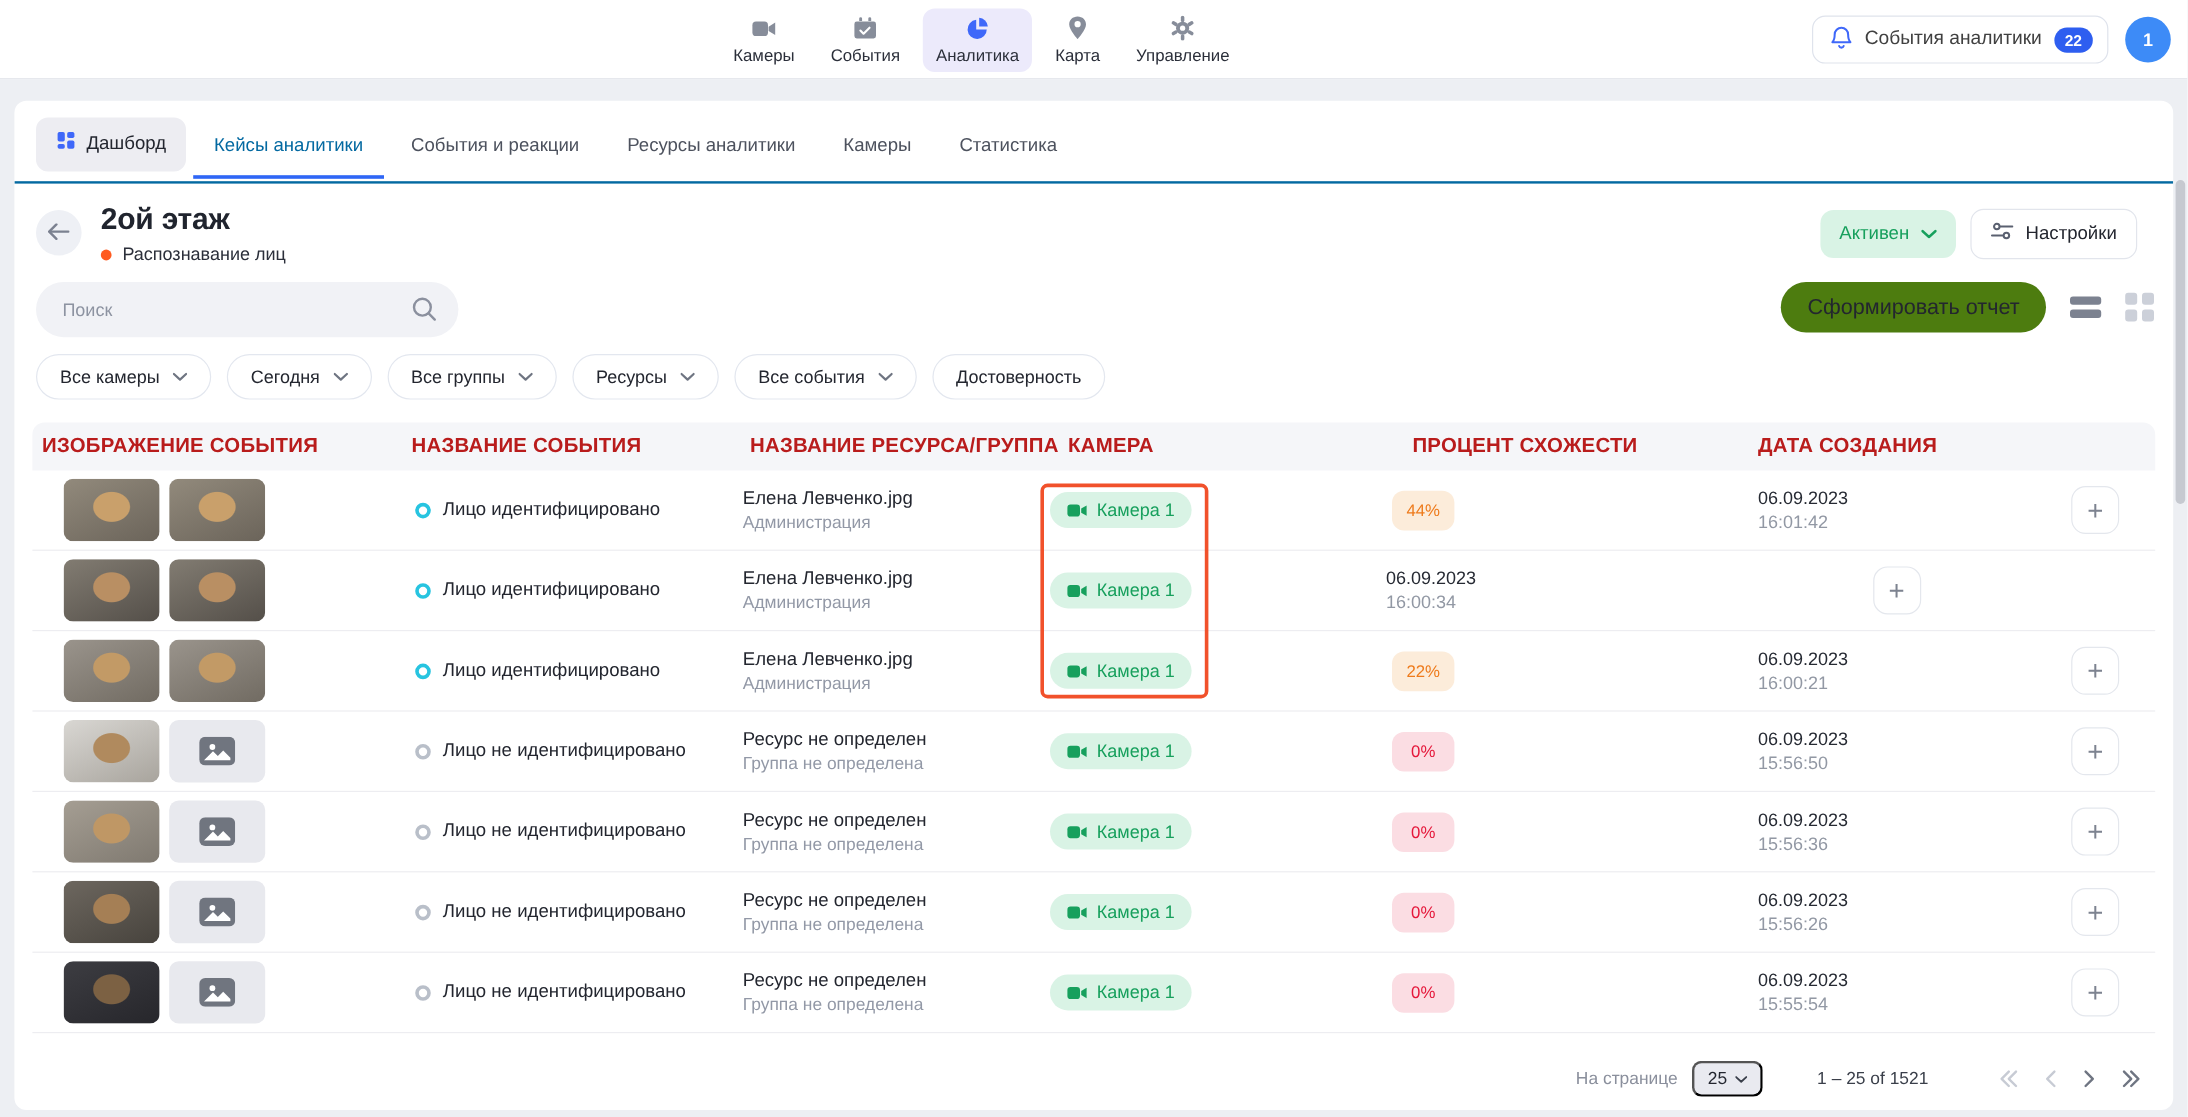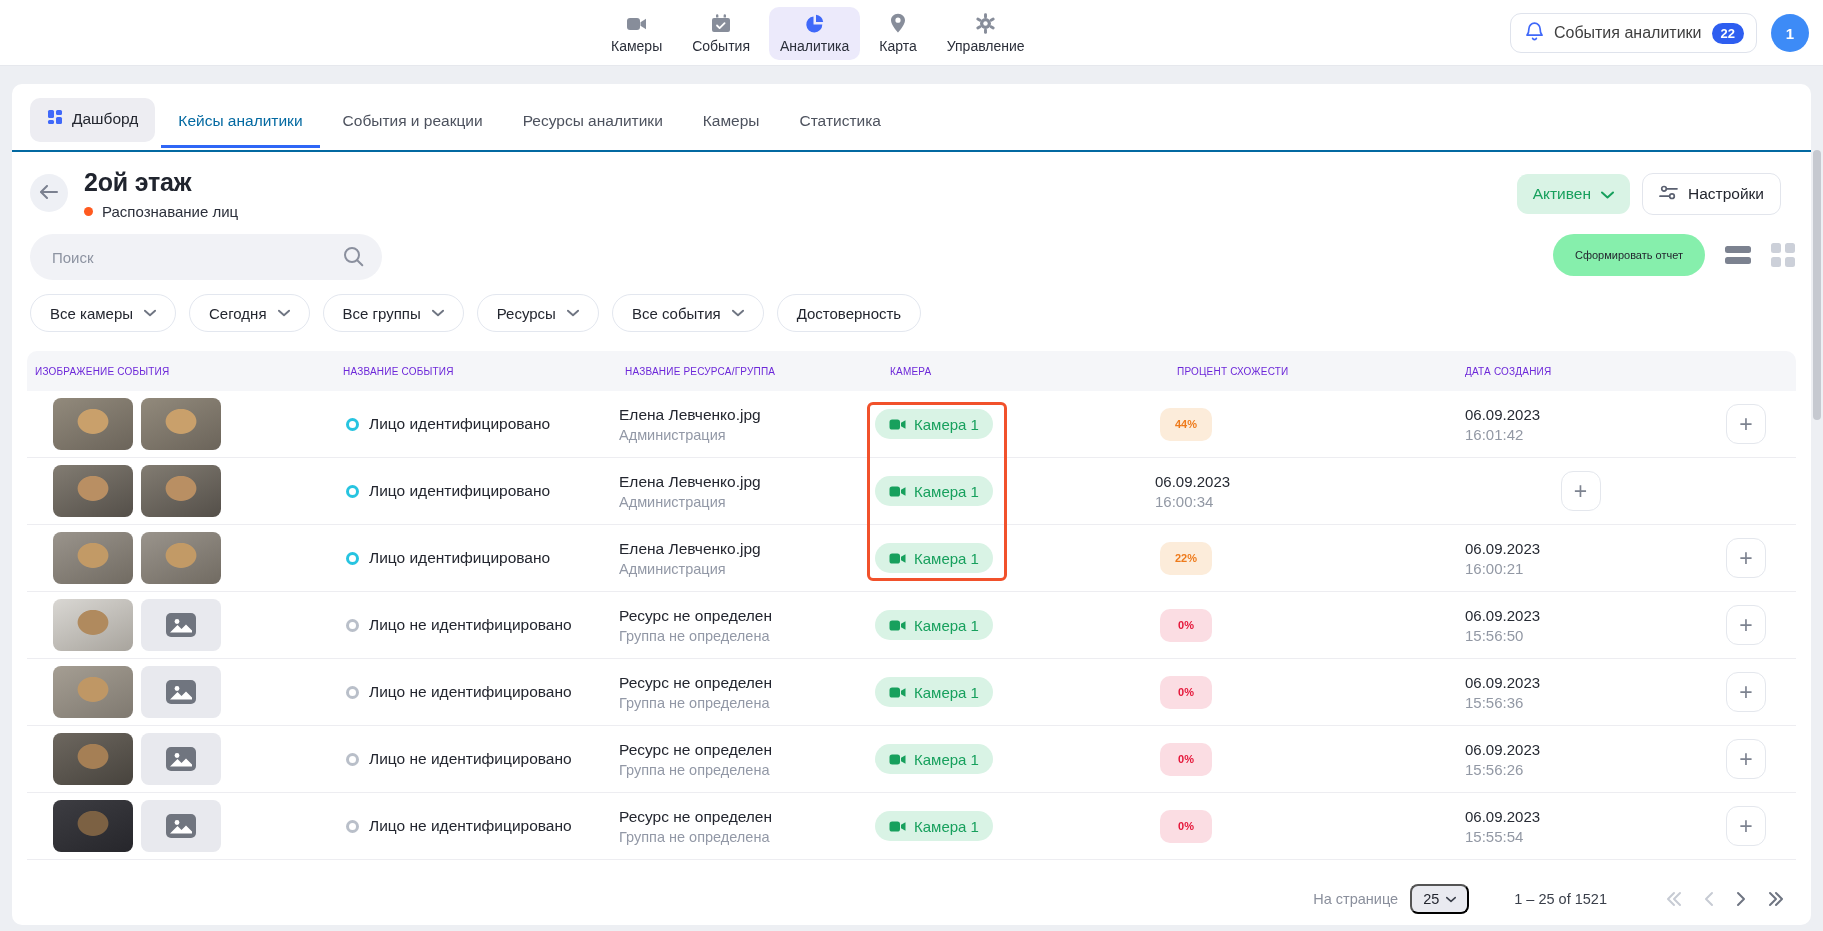--- a/index.html
+++ b/index.html
@@ -42,35 +42,35 @@
   .status-pill { display:flex; align-items:center; gap:10px; height:40px; padding:0 16px; background:#d9f3e5; border:none; border-radius:11px; color:#17a05d; font-size:15.5px; cursor:pointer; }
   .settings-btn { display:flex; align-items:center; gap:10px; height:42px; padding:0 16px; background:#fff; border:1px solid #e2e5ec; border-radius:11px; font-size:15.5px; color:#23262f; cursor:pointer; }
 
   
   .toolbar { display:flex; align-items:flex-start; justify-content:space-between; padding:14px 16px 0 18px; }
   .search { position:relative; width:352px; height:46px; }
   .search input { width:100%; height:100%; border:none; background:#f1f2f6; border-radius:23px; padding:0 48px 0 22px; font-size:15px; color:#23262f; font-family:inherit; outline:none; }
   .search input::placeholder { color:#8d93a1; }
   .search .mag { position:absolute; right:18px; top:12px; }
   .toolbar-right { display:flex; align-items:center; gap:20px; }
-  .report-btn { height:42px; padding:0 22px; background:#86efac; border:none; border-radius:21px; font-size:11px; color:#23262f; cursor:pointer; font-family:inherit; }
+  .report-btn { height:42px; padding:0 22px; background:#4d7c0f; border:none; border-radius:21px; font-size:18px; color:#23262f; cursor:pointer; font-family:inherit; }
   .view-toggle { display:flex; align-items:center; gap:20px; }
   .vt { display:flex; flex-direction:column; gap:4px; cursor:pointer; }
   .vt span { width:26px; height:7px; border-radius:2.5px; background:#7c8290; }
   .vg { display:grid; grid-template-columns:10px 10px; gap:4px; cursor:pointer; }
   .vg span { width:10px; height:10px; border-radius:2.5px; background:#ccd0d9; }
 
   
   .filters { display:flex; align-items:center; gap:13px; padding:14px 18px 0; }
   .filter-pill { display:flex; align-items:center; gap:11px; height:38px; padding:0 19px; background:#fff; border:1px solid #e3e7ef; border-radius:19px; font-size:15px; color:#23262f; cursor:pointer; white-space:nowrap; }
 
   
   .table { position:relative; margin:19px 15px 0; }
   .thead { display:grid; grid-template-columns:308px 282px 255px 277px 310px 243px 88px; height:40px; align-items:center; background:#f5f6f9; border-radius:10px 10px 0 0; }
-  .th { font-size:10px; color:#6d28d9; letter-spacing:0.2px; padding-left:8px; white-space:nowrap; }
+  .th { font-size:17px; color:#b91c1c; letter-spacing:0.2px; padding-left:8px; white-space:nowrap;font-weight:bold; }
   .th.th-cam { padding-left:18px; }
   .th.th-pct { padding-left:28px; }
   .th.th-date { padding-left:6px; }
   .row { display:grid; grid-template-columns:308px 282px 255px 277px 310px 243px 88px; height:67px; align-items:center; border-bottom:1px solid #ededf1; cursor:pointer; }
   .cell-img { display:flex; gap:8px; padding-left:26px; }
   .thumb { width:80px; height:52px; border-radius:8px; overflow:hidden;
            background:
              radial-gradient(ellipse 32% 40% at 50% 45%, var(--skin) 58%, transparent 62%),
              linear-gradient(155deg, var(--bg1), var(--bg2)); }
   .thumb.placeholder { background:#e8e9ee; display:flex; align-items:center; justify-content:center; }
@@ -84,21 +84,21 @@
   .cell-event { display:flex; align-items:center; gap:10px; padding-left:11px; }
   .ring { width:13px; height:13px; border-radius:50%; border:3.5px solid #27c4e0; flex:none; }
   .row.unidentified .ring { border-color:#b9bfc9; }
   .ev-name { font-size:15.5px; color:#23262f; white-space:nowrap; }
   .cell-res { padding-left:2px; }
   .res-name { font-size:15.5px; color:#23262f; }
   .res-group { font-size:14.5px; color:#9298a6; margin-top:3px; }
   .cell-cam { padding-left:3px; }
   .cam-badge { display:inline-flex; align-items:center; gap:8px; height:30px; padding:0 14px; border-radius:15px; background:#d9f3e5; color:#17a05d; font-size:15px; white-space:nowrap; }
   .cell-pct { padding-left:11px; }
-  .pct-badge { display:inline-flex; align-items:center; justify-content:center; min-width:52px; height:33px; border-radius:10px; font-size:11px; font-weight:bold; }
+  .pct-badge { display:inline-flex; align-items:center; justify-content:center; min-width:52px; height:33px; border-radius:10px; font-size:14px; font-weight:normal; }
   .pct-warm { color:#ee7b1c; background:#fcecda; }
   .pct-zero { color:#e5173a; background:#fbdde3; }
   .cell-date { padding-left:6px; }
   .date-d { font-size:15px; color:#262a33; }
   .date-t { font-size:15px; color:#9298a4; margin-top:3px; }
   .cell-plus { display:flex; justify-content:center; }
   .plus-btn { width:40px; height:40px; border-radius:12px; border:1px solid #e4e7ed; background:#fff; color:#7d8390; font-size:23px; font-weight:300; line-height:1; display:flex; align-items:center; justify-content:center; cursor:pointer; }
   .annotation { position:absolute; left:840px; top:51px; width:140px; height:179px; border:3px solid #f1512b; border-radius:6px; pointer-events:none; }
 
   

